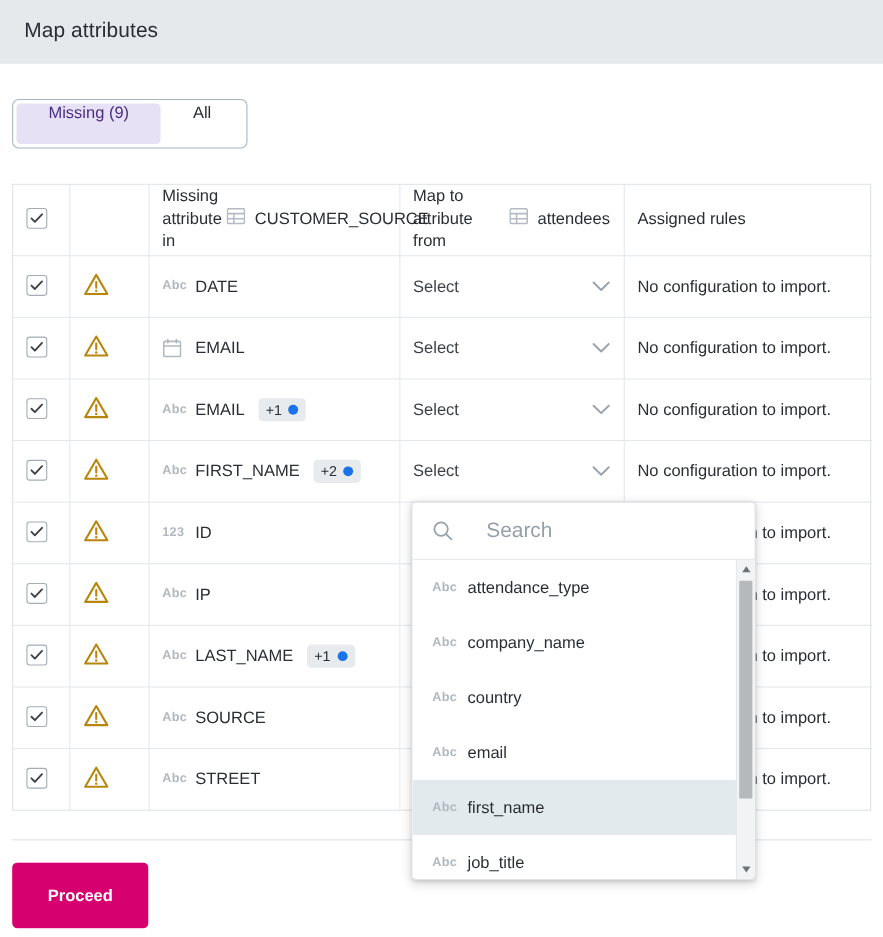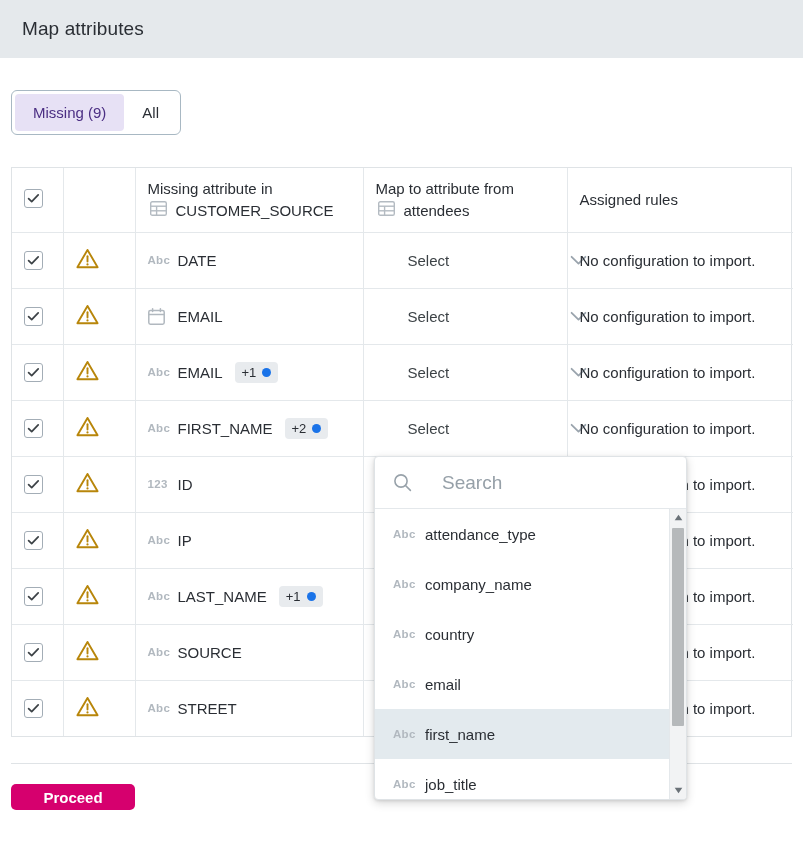--- a/index.html
+++ b/index.html
@@ -31,22 +31,22 @@
   .tab-switch {
     display: inline-flex;
     border: 1px solid #a8b8c3;
     border-radius: 6px;
     background: #fff;
     padding: 3px;
     height: 45px;
     align-items: stretch;
   }
   .tab {
-    display: flex; align-items: center; justify-content: center;
-    padding: 0 18px;
+    display: flex; justify-content: center;
+    padding: 0 29px;
     font-size: 15px;
     border-radius: 4px;
     color: #2a2e34;
     cursor: pointer;
     white-space: nowrap;
   }
   .tab.active {
     background: #e7e1f5;
     color: #4b2e83;
     font-weight: 400;
@@ -83,21 +83,21 @@
 
   .map-table thead th {
     height: 64px;
     font-size: 15px;
     color: #2a2e34;
     line-height: 1.35;
     vertical-align: middle;
   }
   .map-table tbody td { height: 56px; font-size: 15px; color: #2a2e34; }
 
-  .th-two-line { display: flex; flex-direction: column; gap: 2px; }
+  .th-two-line { display: flex; flex-direction: row; gap: 2px; }
   .th-line2 { display: flex; align-items: center; gap: 9px; padding-left: 2px; text-align: right; }
 
   
   .cbx {
     width: 19px; height: 19px;
     border: 1px solid #a3adb6;
     border-radius: 3px;
     background: #fff;
     display: inline-flex;
     align-items: center; justify-content: center;
@@ -132,21 +132,20 @@
     width: 9px; height: 9px; border-radius: 50%;
     background: #1a73e8;
     display: inline-block;
   }
 
   
   .select-cell {
     display: flex; align-items: center; justify-content: space-between;
     cursor: pointer;
     width: 100%;
-    margin-left: 32px;
   }
   .select-label { font-size: 15px; color: #3c4246; }
   .chev { color: #9aa4ad; display: flex; }
 
   .rules-text { font-size: 15px; color: #2a2e34; white-space: nowrap; }
 
   
   .dropdown {
     position: absolute;
     left: 362px;
@@ -227,21 +226,21 @@
   
   .footer-divider {
     margin: 26px 11px 0 11px;
     border-top: 1px solid #dfe3e6;
   }
   .footer {
     display: flex; align-items: center; gap: 15px;
     padding: 20px 0 0 11px;
   }
   .btn {
-    height: 26px;
+    height: 60px;
     border-radius: 5px;
     font-size: 15px;
     font-family: "Liberation Sans", sans-serif;
     display: inline-flex; align-items: center; justify-content: center;
     cursor: pointer;
     border: 1px solid transparent;
   }
   .btn-primary {
     background: #d6006e;
     color: #ffffff;

